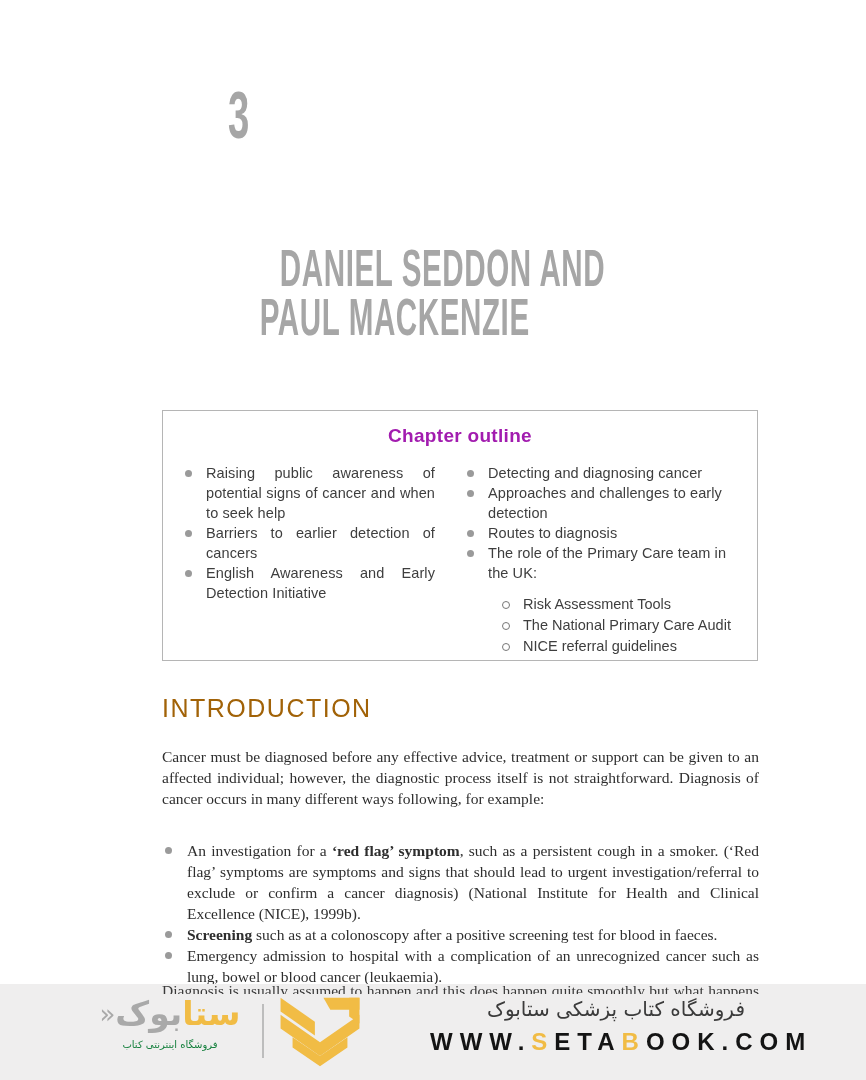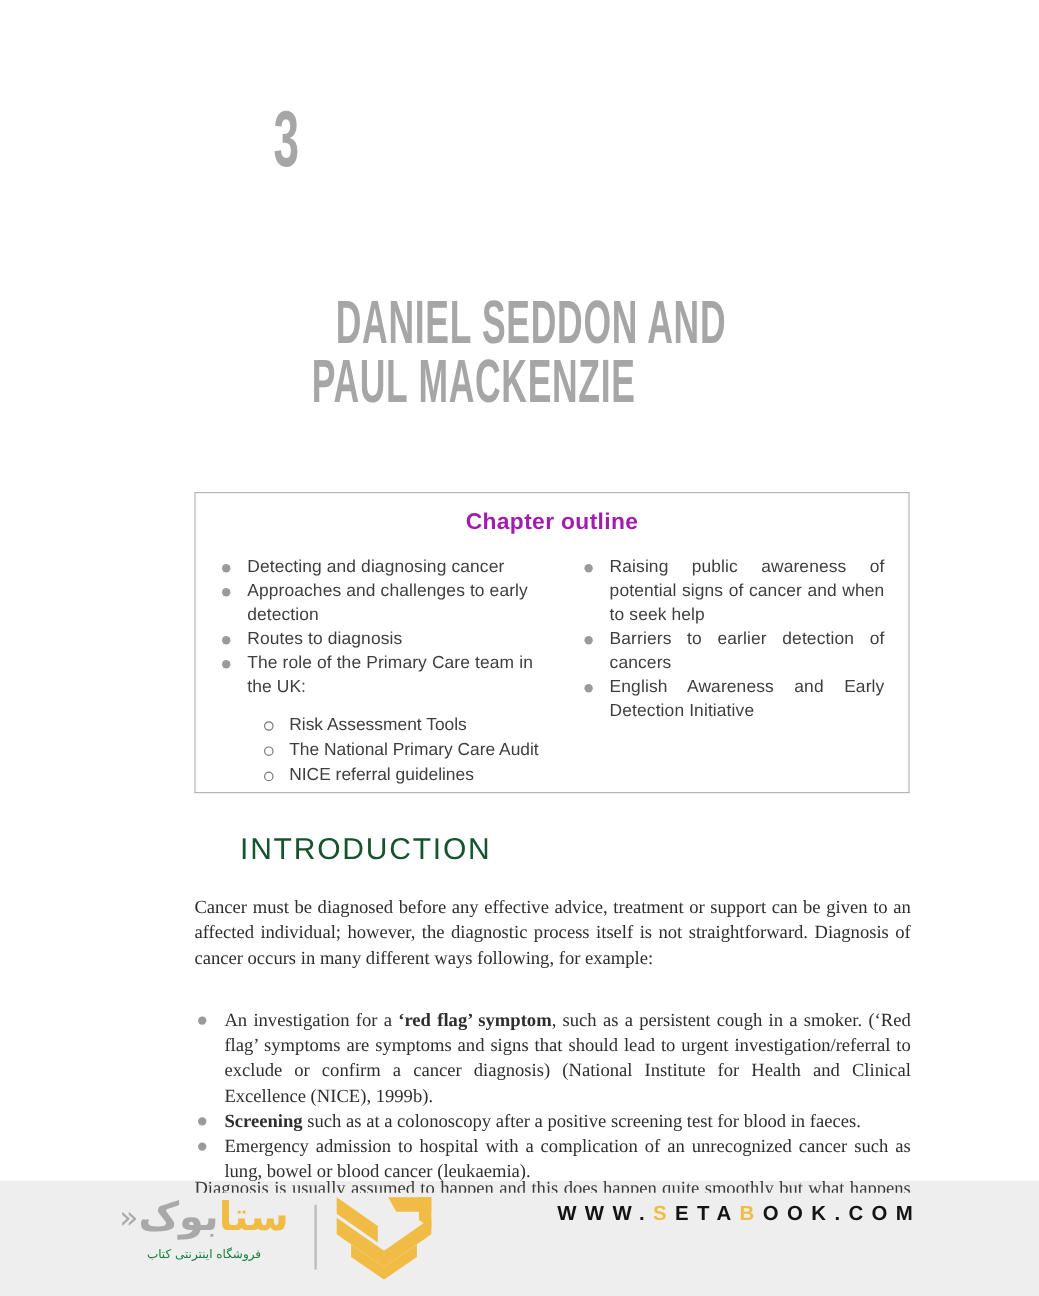--- a/index.html
+++ b/index.html
@@ -51,21 +51,21 @@
     border-radius:50%;background:var(--bullet-gray);}
   .osub{list-style:none;margin:11px 0 0 36px;}
   .osub li{position:relative;padding-left:22px;font-size:14.5px;line-height:21px;color:#3E3E3E;}
   .osub li::before{content:"";position:absolute;left:1px;top:7px;width:6px;height:6px;
     border-radius:50%;border:1px solid #777;background:transparent;}
   .ocol.right .olist li{text-align:justify;}
 
   
   .intro{position:absolute;left:162px;top:694px;width:597px;}
   .intro h2{font-family:"Liberation Sans",sans-serif;font-weight:400;font-size:25px;
-    letter-spacing:1.5px;color:#14532d;margin-bottom:23px;margin-left:38px;}
+    letter-spacing:1.5px;color:#a16207;margin-bottom:23px;}
   .serif{font-family:"Liberation Serif",serif;font-size:15.5px;line-height:21px;
     color:var(--body-text);text-align:justify;}
   .intro p{margin-bottom:31px;}
   .ibullets{list-style:none;margin-top:20px;}
   .ibullets li{position:relative;padding-left:25px;}
   .ibullets li::before{content:"";position:absolute;left:3px;top:7px;width:7px;height:7px;
     border-radius:50%;background:var(--bullet-gray);}
   .clipped-line{position:absolute;left:162px;top:980px;width:597px;height:14px;
     overflow:hidden;z-index:3;color:#3a3a3a;}
 
@@ -78,21 +78,21 @@
   .logo-word .y{color:var(--accent);}
   .logo-word .g{color:#A9A9A9;}
   .logo-word .chev{font-size:26px;vertical-align:2px;color:#A9A9A9;font-weight:400;}
   .logo-tagline{font-family:"DejaVu Sans","Liberation Sans",sans-serif;font-size:10px;
     color:#15803d;margin-top:5px;direction:rtl;}
   .footer-divider{position:absolute;left:262px;top:20px;width:2px;height:54px;background:#BDBDBD;}
   .emblem{position:absolute;left:274px;top:12px;}
   .store-block{position:absolute;right:64px;top:12px;width:372px;text-align:center;}
   .store-title{font-family:"DejaVu Sans","Liberation Sans",sans-serif;font-size:20px;
     color:#3B3B3B;direction:rtl;line-height:26px;}
-  .store-url{font-family:"Liberation Sans",sans-serif;font-weight:700;font-size:17px;
+  .store-url{font-family:"Liberation Sans",sans-serif;font-weight:700;font-size:24px;
     letter-spacing:7px;color:#141414;margin-top:6px;white-space:nowrap;}
   .store-url .yellow{color:var(--accent);}
   .store-url .dark{color:#141414;}
 </style>
 </head>
 <body>
 
 <div class="page">
 
   <div class="chapter-num stamp gray">
@@ -109,38 +109,38 @@
       <span class="squeeze">DANIEL SEDDON AND</span>
     </div>
     <div class="line stamp gray">
       <span class="squeeze">PAUL MACKENZIE</span>
     </div>
   </div>
 
   <div class="outline-box">
     <div class="outline-title">Chapter outline</div>
     <div class="outline-cols">
+      <div class="ocol right">
+        <ul class="olist" id="outline-right">
+            <li>Raising public awareness of potential signs of cancer and when to seek help</li>
+            <li>Barriers to earlier detection of cancers</li>
+            <li>English Awareness and Early Detection Initiative</li>
+          </ul>
+      </div>
       <div class="ocol left">
         <ul class="olist" id="outline-left">
             <li>Detecting and diagnosing cancer</li>
             <li>Approaches and challenges to early detection</li>
             <li>Routes to diagnosis</li>
             <li>The role of the Primary Care team in the UK:</li>
           </ul>
         <ul class="osub" id="outline-sub">
             <li>Risk Assessment Tools</li>
             <li>The National Primary Care Audit</li>
             <li>NICE referral guidelines</li>
-          </ul>
-      </div>
-      <div class="ocol right">
-        <ul class="olist" id="outline-right">
-            <li>Raising public awareness of potential signs of cancer and when to seek help</li>
-            <li>Barriers to earlier detection of cancers</li>
-            <li>English Awareness and Early Detection Initiative</li>
           </ul>
       </div>
     </div>
   </div>
 
   <div class="intro">
     <h2>INTRODUCTION</h2>
     <p class="serif">Cancer must be diagnosed before any effective advice, treatment or support can be given to an affected individual; however, the diagnostic process itself is not straightforward. Diagnosis of cancer occurs in many different ways following, for example:</p>
     <ul class="ibullets serif" id="intro-bullets">
         <li><span>An investigation for a </span><b>‘red flag’ symptom</b><span>, such as a persistent cough in a smoker. (‘Red flag’ symptoms are symptoms and signs that should lead to urgent investigation/referral to exclude or confirm a cancer diagnosis) (National Institute for Health and Clinical Excellence (NICE), 1999b).</span></li>
@@ -160,17 +160,18 @@
     <svg class="emblem" width="92" height="72" viewBox="0 0 96 84" xmlns="http://www.w3.org/2000/svg">
       <g fill="#F1BC45">
         <polygon points="2,2 42,30 42,46 2,18"></polygon>
         <polygon points="52,2 94,2 94,16 60,16"></polygon>
         <polygon points="82,2 94,2 94,32 82,24"></polygon>
         <polygon points="2,22 48,54 94,22 94,38 48,70 2,38"></polygon>
         <polygon points="16,48 48,70 80,48 80,60 48,82 16,60"></polygon>
       </g>
     </svg>
     <div class="store-block">
+      <div class="store-title">فروشگاه کتاب پزشکی ستابوک</div>
       <div class="store-url" id="store-url"><span class="dark">WWW.</span><span class="yellow">S</span><span class="dark">ETA</span><span class="yellow">B</span><span class="dark">OOK.COM</span></div>
     </div>
   </div>
 
 </div>
 
 </body></html>

